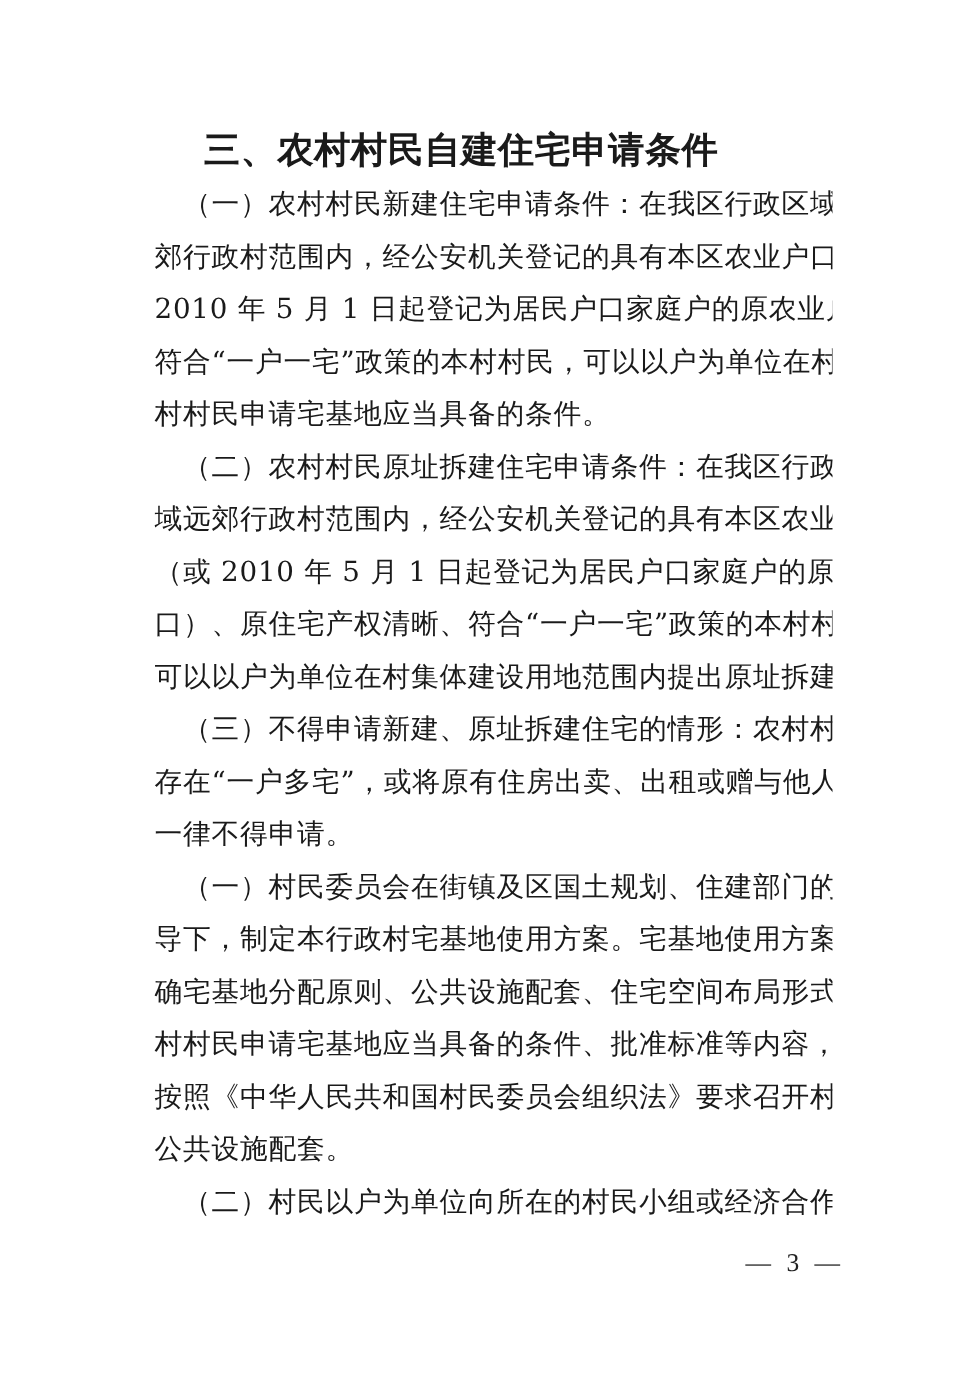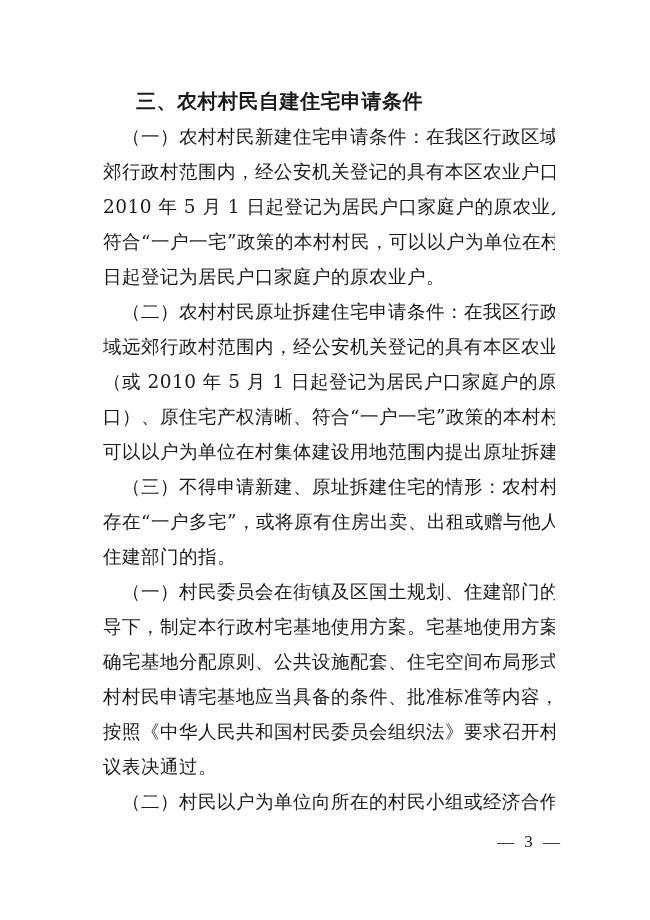--- a/index.html
+++ b/index.html
@@ -30,21 +30,21 @@
       text-align: justify;
       text-align-last: justify;
       letter-spacing: 0.5px;
     }
     .line.last {
       text-align-last: left;
     }
     .heading {
       font-family: Liberation Serif, serif;
       font-weight: bold;
-      font-size: 20px;
+      font-size: 24px;
       text-align-last: left;
       padding-left: 33px;
       letter-spacing: 0.5px;
     }
     .indent {
       padding-left: 19px;
     }
     .page-number {
       position: absolute;
       left: 497px;
@@ -60,45 +60,45 @@
 
 <div class="page">
 
   <div class="line heading">三、农村村民自建住宅申请条件</div>
 
   <div>
     <div class="line indent">（一）农村村民新建住宅申请条件：在我区行政区域远</div>
     <div class="line">郊行政村范围内，经公安机关登记的具有本区农业户口(或</div>
     <div class="line">2010 年 5 月 1 日起登记为居民户口家庭户的原农业户口)、</div>
     <div class="line">符合“一户一宅”政策的本村村民，可以以户为单位在村集</div>
-    <div class="line last">日起登记为居民户口家庭户的原农业户。</div>
+    <div class="line last">村村民申请宅基地应当具备的条件。</div>
   </div>
 
   <div>
     <div class="line indent">（二）农村村民原址拆建住宅申请条件：在我区行政区</div>
     <div class="line">域远郊行政村范围内，经公安机关登记的具有本区农业户口</div>
     <div class="line">（或 2010 年 5 月 1 日起登记为居民户口家庭户的原农业户</div>
     <div class="line">口）、原住宅产权清晰、符合“一户一宅”政策的本村村民，</div>
     <div class="line">可以以户为单位在村集体建设用地范围内提出原址拆建住</div>
   </div>
 
   <div>
     <div class="line indent">（三）不得申请新建、原址拆建住宅的情形：农村村民</div>
     <div class="line">存在“一户多宅”，或将原有住房出卖、出租或赠与他人的，</div>
-    <div class="line last">住建部门的指。</div>
+    <div class="line last">一律不得申请。</div>
   </div>
 
 
   <div>
     <div class="line indent">（一）村民委员会在街镇及区国土规划、住建部门的指</div>
     <div class="line">导下，制定本行政村宅基地使用方案。宅基地使用方案应明</div>
     <div class="line">确宅基地分配原则、公共设施配套、住宅空间布局形式、本</div>
     <div class="line">村村民申请宅基地应当具备的条件、批准标准等内容，并应</div>
     <div class="line">按照《中华人民共和国村民委员会组织法》要求召开村民会</div>
-    <div class="line last">议表决通过。</div>
+    <div class="line last">公共设施配套。</div>
   </div>
 
   <div>
     <div class="line indent">（二）村民以户为单位向所在的村民小组或经济合作社</div>
   </div>
 
 </div>
 
 <div class="page-number">— 3 —</div>
 

